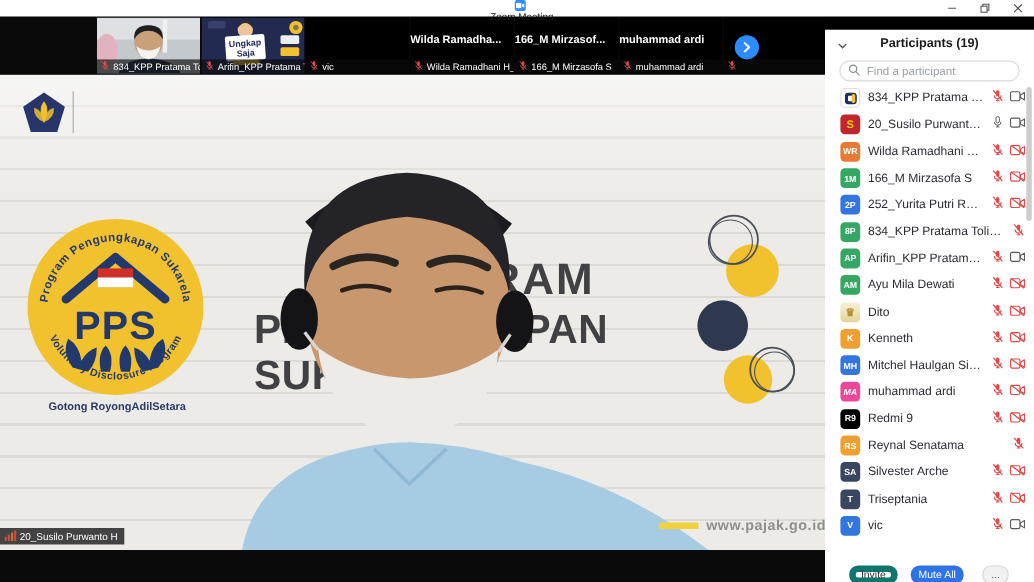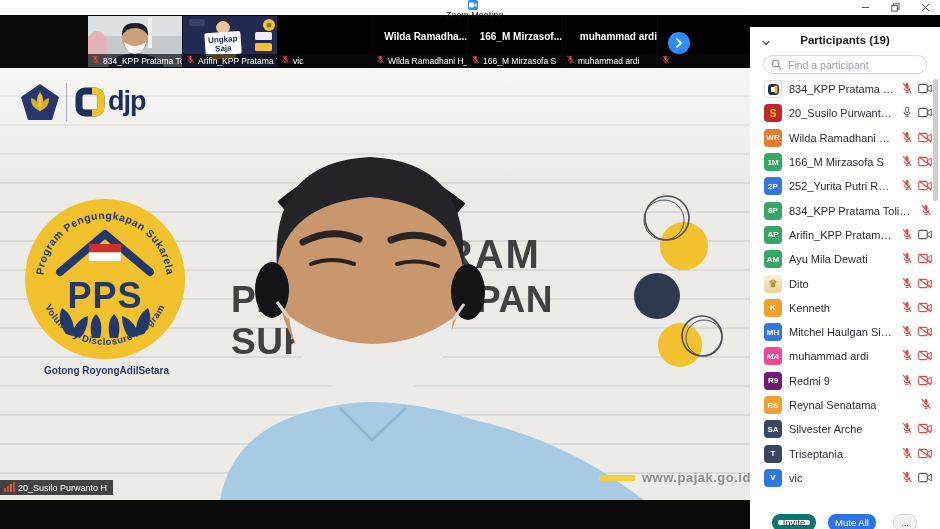--- a/index.html
+++ b/index.html
@@ -13,21 +13,21 @@
             align-items:center;justify-content:center;flex:none;}
   #window-title{font-size:9px;color:#151515;margin-left:4px;}
   #win-controls{position:absolute;right:0;top:0;height:15px;display:flex;}
   .win-ctl{width:30px;height:15px;display:flex;align-items:center;justify-content:center;cursor:default;}
 
   
   #left{position:absolute;left:0;top:15px;width:750px;height:514px;background:#0a0a0a;}
 
   #filmstrip{position:absolute;top:0;left:0;width:750px;height:53px;overflow:hidden;}
   .thumb{position:absolute;top:1px;width:94px;height:51px;background:#000;overflow:hidden;}
-  .thumb-name{position:absolute;top:15px;left:0;width:100%;text-align:right;color:#fff;
+  .thumb-name{position:absolute;top:15px;left:0;width:100%;text-align:left;color:#fff;
               font-weight:bold;font-size:10px;white-space:nowrap;}
   .thumb-label{position:absolute;bottom:0;left:0;right:0;height:13px;background:rgba(12,12,12,.68);
                color:#fff;font-size:8.5px;display:flex;align-items:center;gap:3px;padding:0 3px;
                white-space:nowrap;overflow:hidden;}
   #next-btn{position:absolute;left:668px;top:17px;width:22px;height:22px;border-radius:50%;
             background:#2d8cff;display:flex;align-items:center;justify-content:center;cursor:pointer;}
 
   
   #main-video{position:absolute;top:53px;left:0;width:750px;height:432px;overflow:hidden;
      background:repeating-linear-gradient(180deg,#ecebe8 0px,#ecebe8 27px,#dbdad6 27px,#dbdad6 29px);}
@@ -254,32 +254,20 @@
     </svg>
 
     <svg id="logo-kemenkeu" width="40" height="40" viewBox="0 0 40 40">
       <polygon points="20,1 39,14 32,37 8,37 1,14" fill="#27356b"></polygon>
       <circle cx="20" cy="20" r="11" fill="#27356b"></circle>
       <path d="M20 9 q6 7 0 20 q-6 -13 0 -20" fill="#f2c12e"></path>
       <path d="M11 15 q8 2 9 13 q-10 -4 -9 -13" fill="#f2c12e" opacity=".85"></path>
       <path d="M29 15 q-8 2 -9 13 q10 -4 9 -13" fill="#f2c12e" opacity=".85"></path>
     </svg>
     <div id="logo-divider"></div>
-    <div id="logo-djp">
-      <svg width="30" height="30" viewBox="0 0 30 30">
-        <defs>
-            <clipPath id="djpclip">
-              <rect x="17" y="0" width="13" height="30"></rect>
-            </clipPath>
-          </defs>
-        <rect x="4" y="4" width="22" height="22" rx="6" fill="none" stroke="#1d2d5c" stroke-width="7"></rect>
-        <rect x="4" y="4" width="22" height="22" rx="6" fill="none" stroke="#f2c12e" stroke-width="7" clip-path="url(#djpclip)"></rect>
-      </svg>
-      <span id="djp-text">djp</span>
-    </div>
 
     <div id="pps-wrap">
       <svg width="182" height="192" viewBox="0 0 182 192">
         <defs>
           <path id="arcTop" d="M29 97 A62 62 0 0 1 153 97"></path>
           <path id="arcBot" d="M25 95 A66 66 0 0 0 157 95"></path>
         </defs>
         <circle cx="91" cy="95" r="80" fill="#f2c12e"></circle>
         <text font-size="10.5" font-weight="bold" fill="#23396b" letter-spacing="0.5">
           <textPath href="#arcTop" startOffset="50%" text-anchor="middle">Program Pengungkapan Sukarela</textPath>
@@ -541,21 +529,21 @@
               <path d="M2.6 1.4l11 12.8" stroke="#e04b4b" stroke-width="1.5"></path>
             </svg></span>
           <span><svg width="14" height="11" viewBox="0 0 17 12">
               <rect x="0.8" y="1" width="10.4" height="10" rx="1.8" fill="none" stroke="#e04b4b" stroke-width="1.3"></rect>
               <path d="M11.8 4.6 16.2 1.9v8.2l-4.4-2.7z" fill="none" stroke="#e04b4b" stroke-width="1.2" stroke-linejoin="round"></path>
               <path d="M1.2 0.6l14.6 10.8" stroke="#e04b4b" stroke-width="1.4"></path>
             </svg></span>
         </span>
       </div>
       <div class="prow">
-        <div class="avatar" style="background: #701a75;">R9</div>
+        <div class="avatar" style="background: #000000;">R9</div>
         <span class="pname">Redmi 9</span>
         <span class="picons">
           <span><svg width="12" height="12" viewBox="0 0 16 16">
               <rect x="5.9" y="1.4" width="4.2" height="7.4" rx="2.1" fill="#e04b4b"></rect>
               <path d="M3.9 7.6a4.1 4.1 0 0 0 8.2 0" fill="none" stroke="#e04b4b" stroke-width="1.3"></path>
               <path d="M8 11.7v2.1M5.8 13.8h4.4" stroke="#e04b4b" stroke-width="1.3" fill="none"></path>
               <path d="M2.6 1.4l11 12.8" stroke="#e04b4b" stroke-width="1.5"></path>
             </svg></span>
           <span><svg width="14" height="11" viewBox="0 0 17 12">
               <rect x="0.8" y="1" width="10.4" height="10" rx="1.8" fill="none" stroke="#e04b4b" stroke-width="1.3"></rect>

